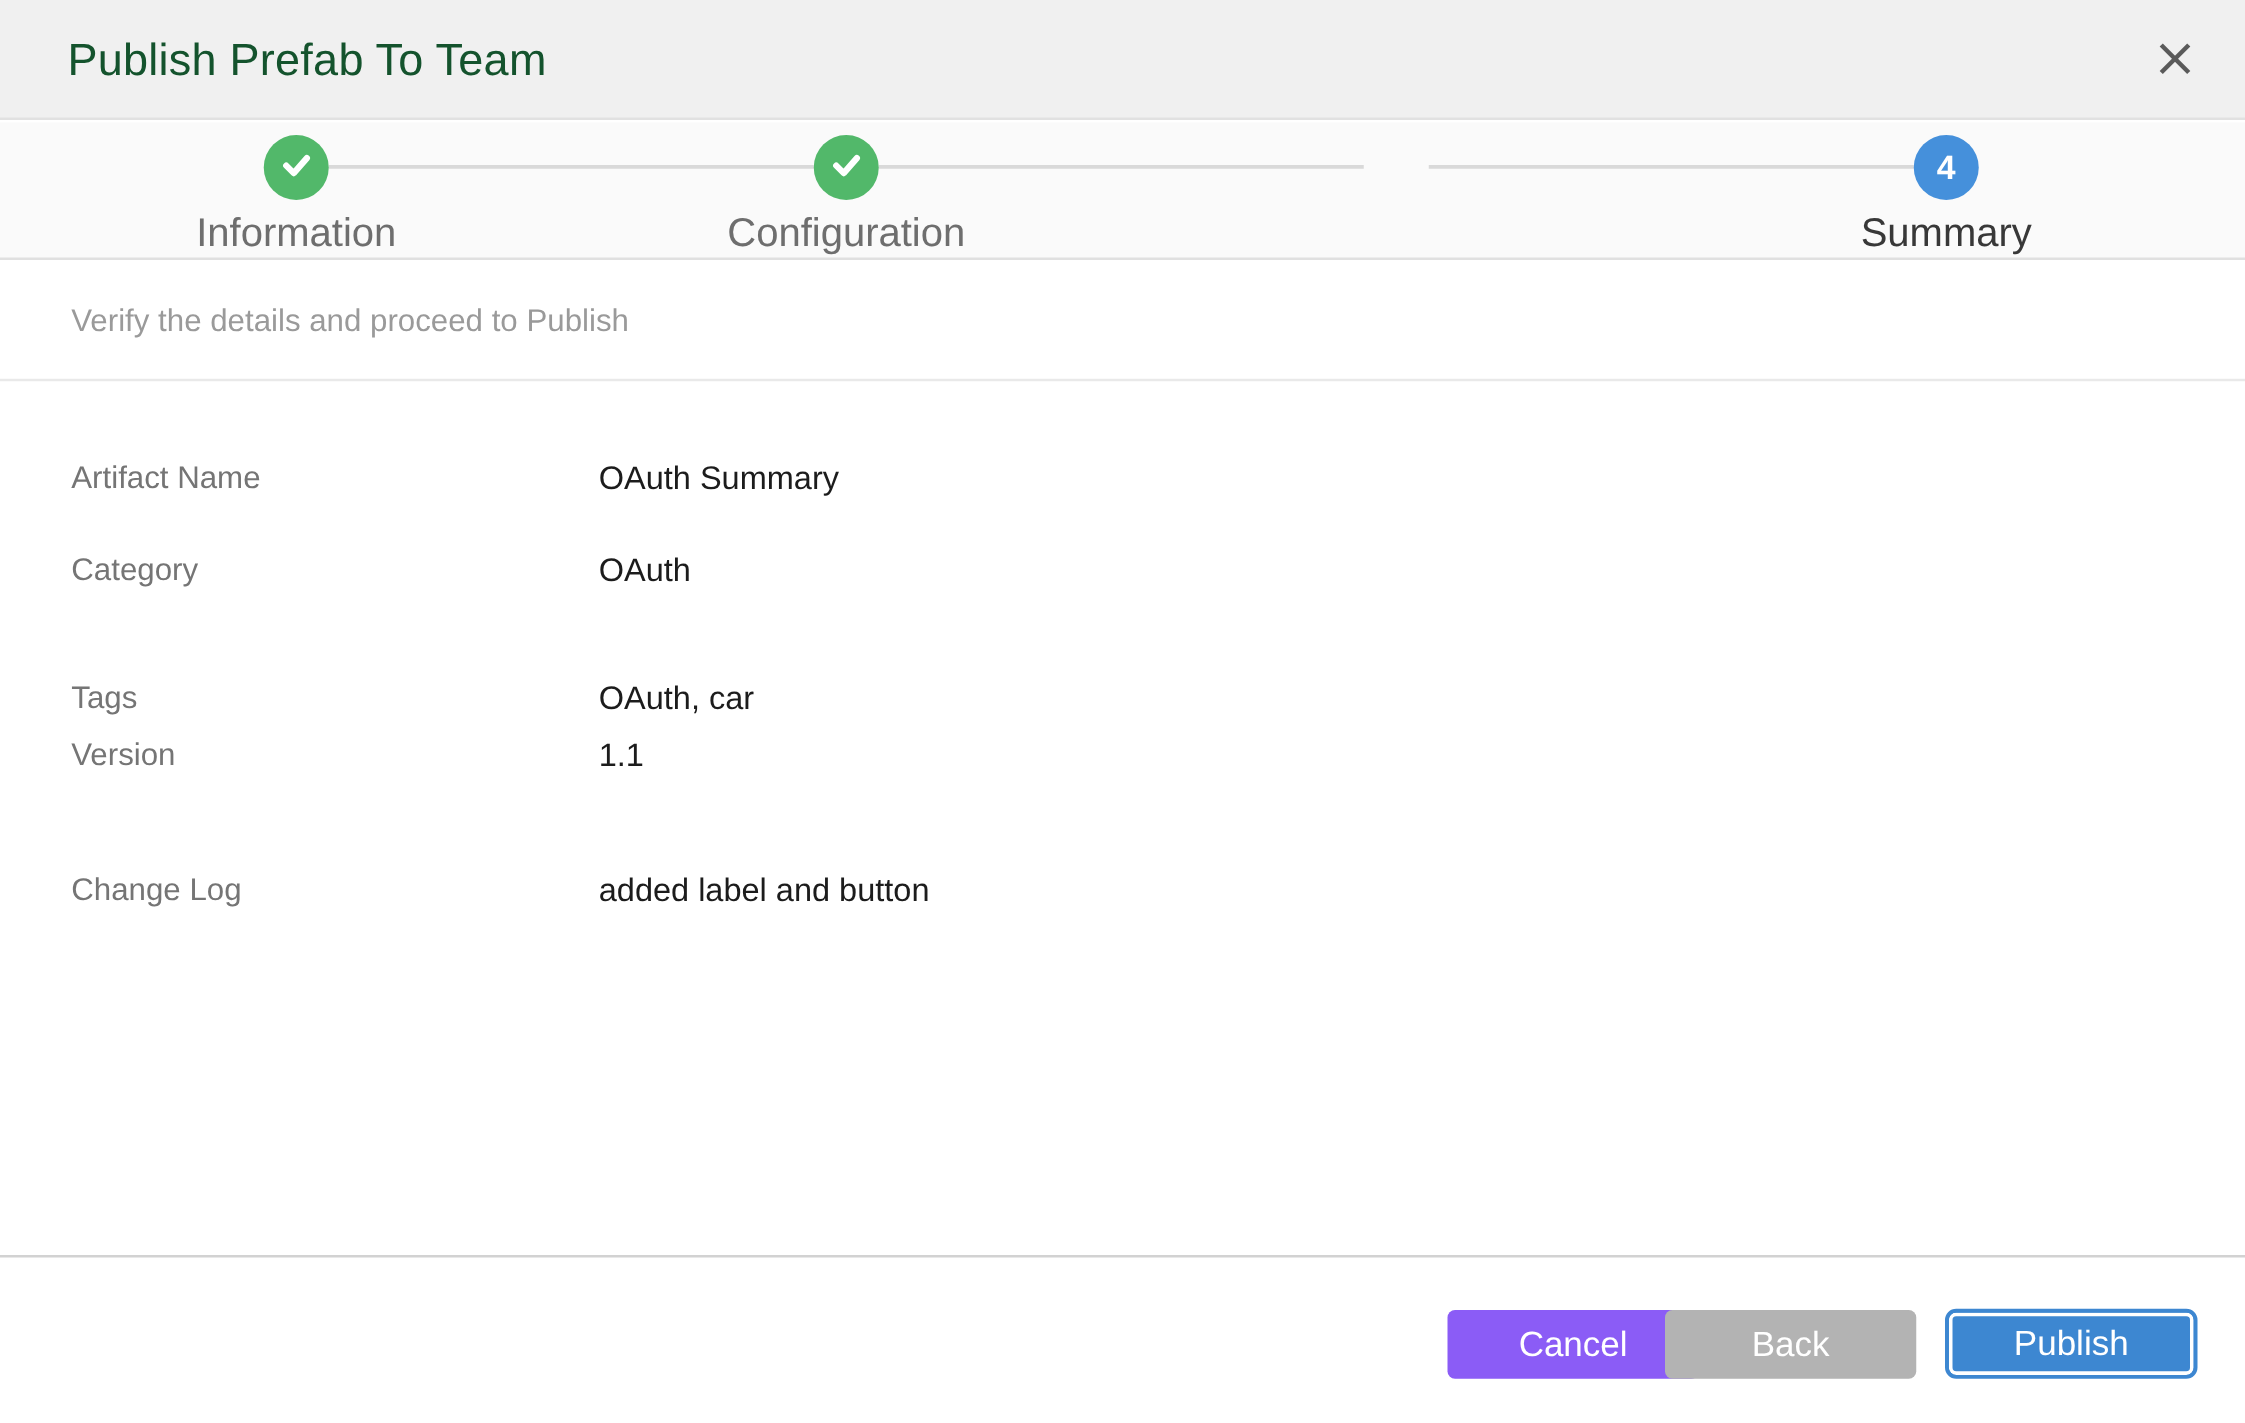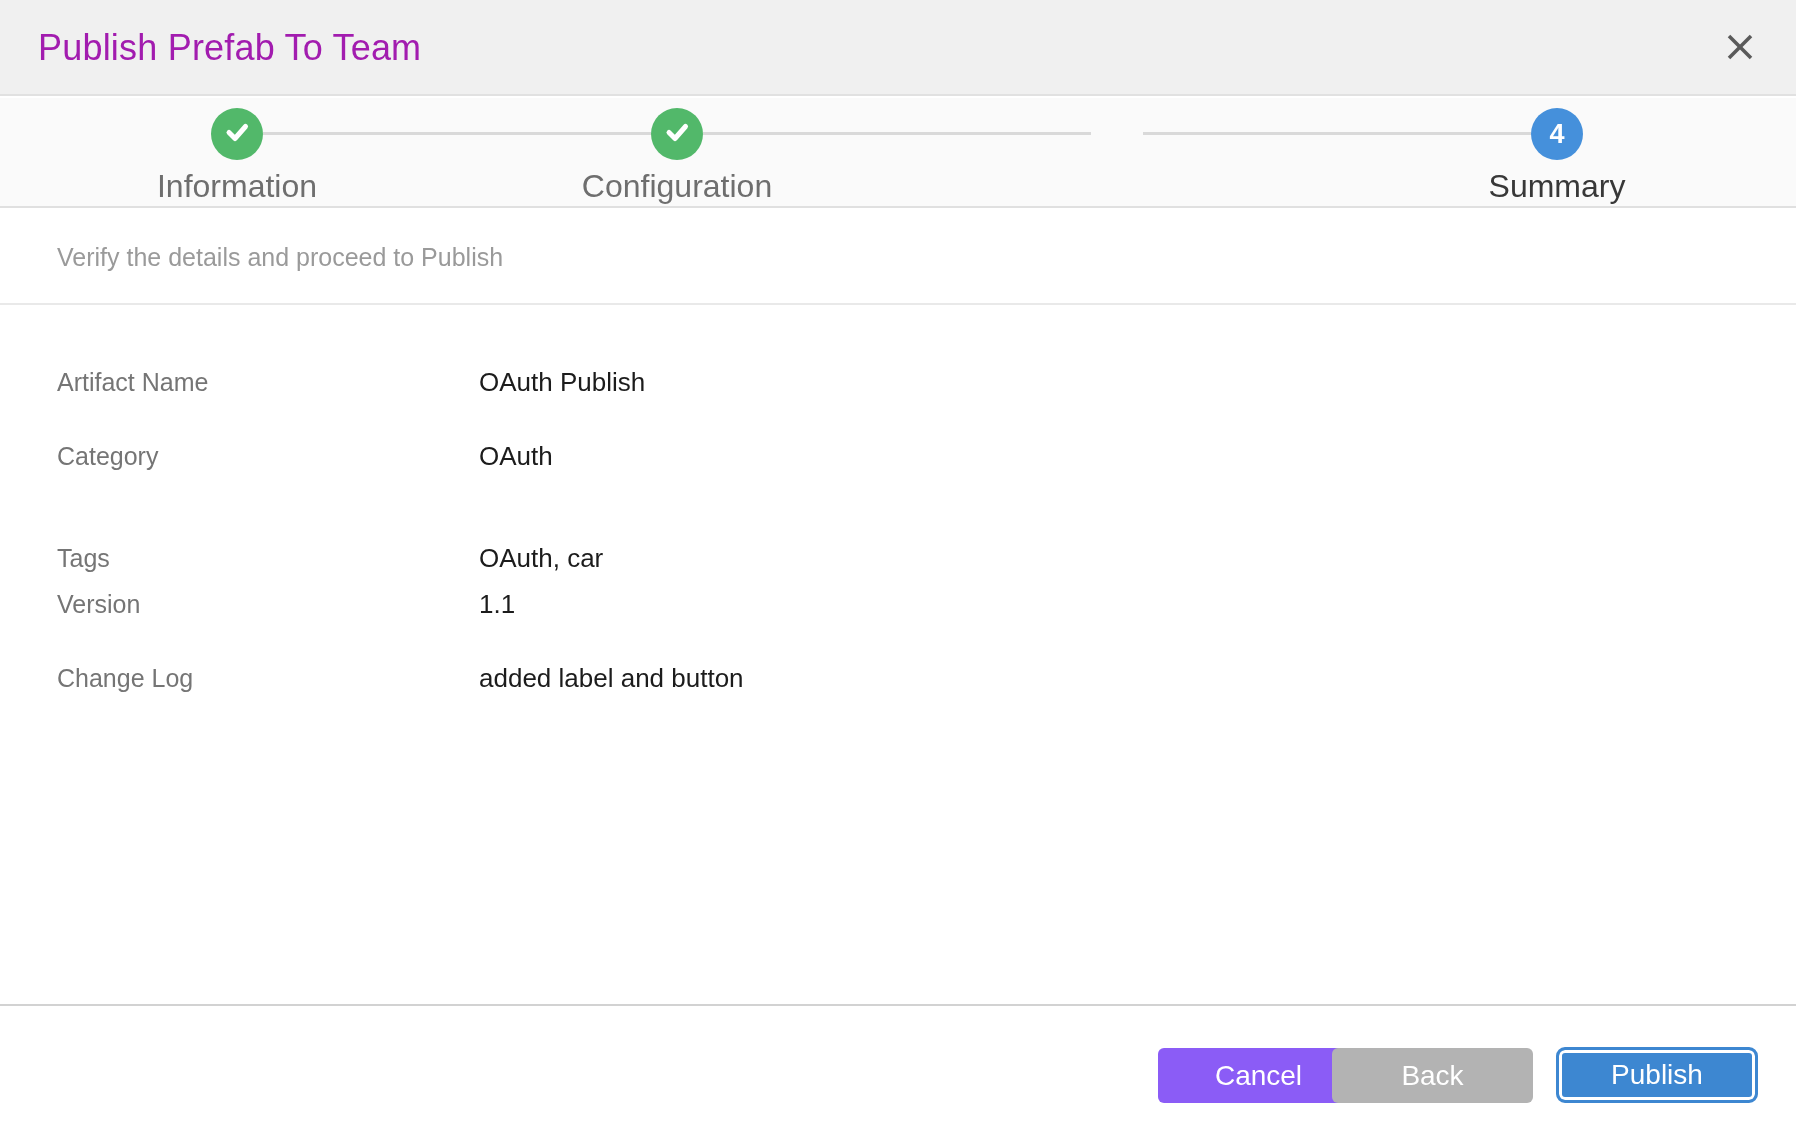--- a/index.html
+++ b/index.html
@@ -16,25 +16,25 @@
   
   .dialog-header {
     position: absolute;
     top: 0; left: 0;
     width: 1796px; height: 96px;
     background: #f0f0f0;
     border-bottom: 2px solid #e1e1e1;
   }
   .dialog-title {
     position: absolute;
-    left: 38px; top: 0;
+    left: 54px; top: 0;
     height: 96px;
     line-height: 96px;
     font-size: 36px;
-    color: #a21caf;
+    color: #14532d;
     letter-spacing: 0.2px;
   }
   .close-btn {
     position: absolute;
     right: 36px; top: 28px;
     width: 40px; height: 40px;
     background: transparent;
     border: none;
     padding: 0;
     cursor: pointer;
@@ -123,21 +123,21 @@
   .summary-row .row-value {
     position: absolute;
     left: 479px;
     font-size: 26px;
     color: #1c1c1c;
   }
   .r1 { top: 367px; }
   .r2 { top: 441px; }
   .r3 { top: 543px; }
   .r4 { top: 589px; }
-  .r5 { top: 663px; }
+  .r5 { top: 697px; }
 
   
   .footer-divider {
     position: absolute;
     top: 1004px; left: 0;
     width: 1796px; height: 2px;
     background: #d2d2d2;
   }
   .btn {
     position: absolute;
@@ -215,21 +215,21 @@
       <div class="step-label active">Summary</div>
     </div>
   </div>
 
   <div class="subtitle-bar">
     <div class="subtitle-text">Verify the details and proceed to Publish</div>
   </div>
 
   <div class="summary-row r1">
     <span class="row-label">Artifact Name</span>
-    <span class="row-value">OAuth Publish</span>
+    <span class="row-value">OAuth Summary</span>
   </div>
   <div class="summary-row r2">
     <span class="row-label">Category</span>
     <span class="row-value">OAuth</span>
   </div>
   <div class="summary-row r3">
     <span class="row-label">Tags</span>
     <span class="row-value">OAuth, car</span>
   </div>
   <div class="summary-row r4">

